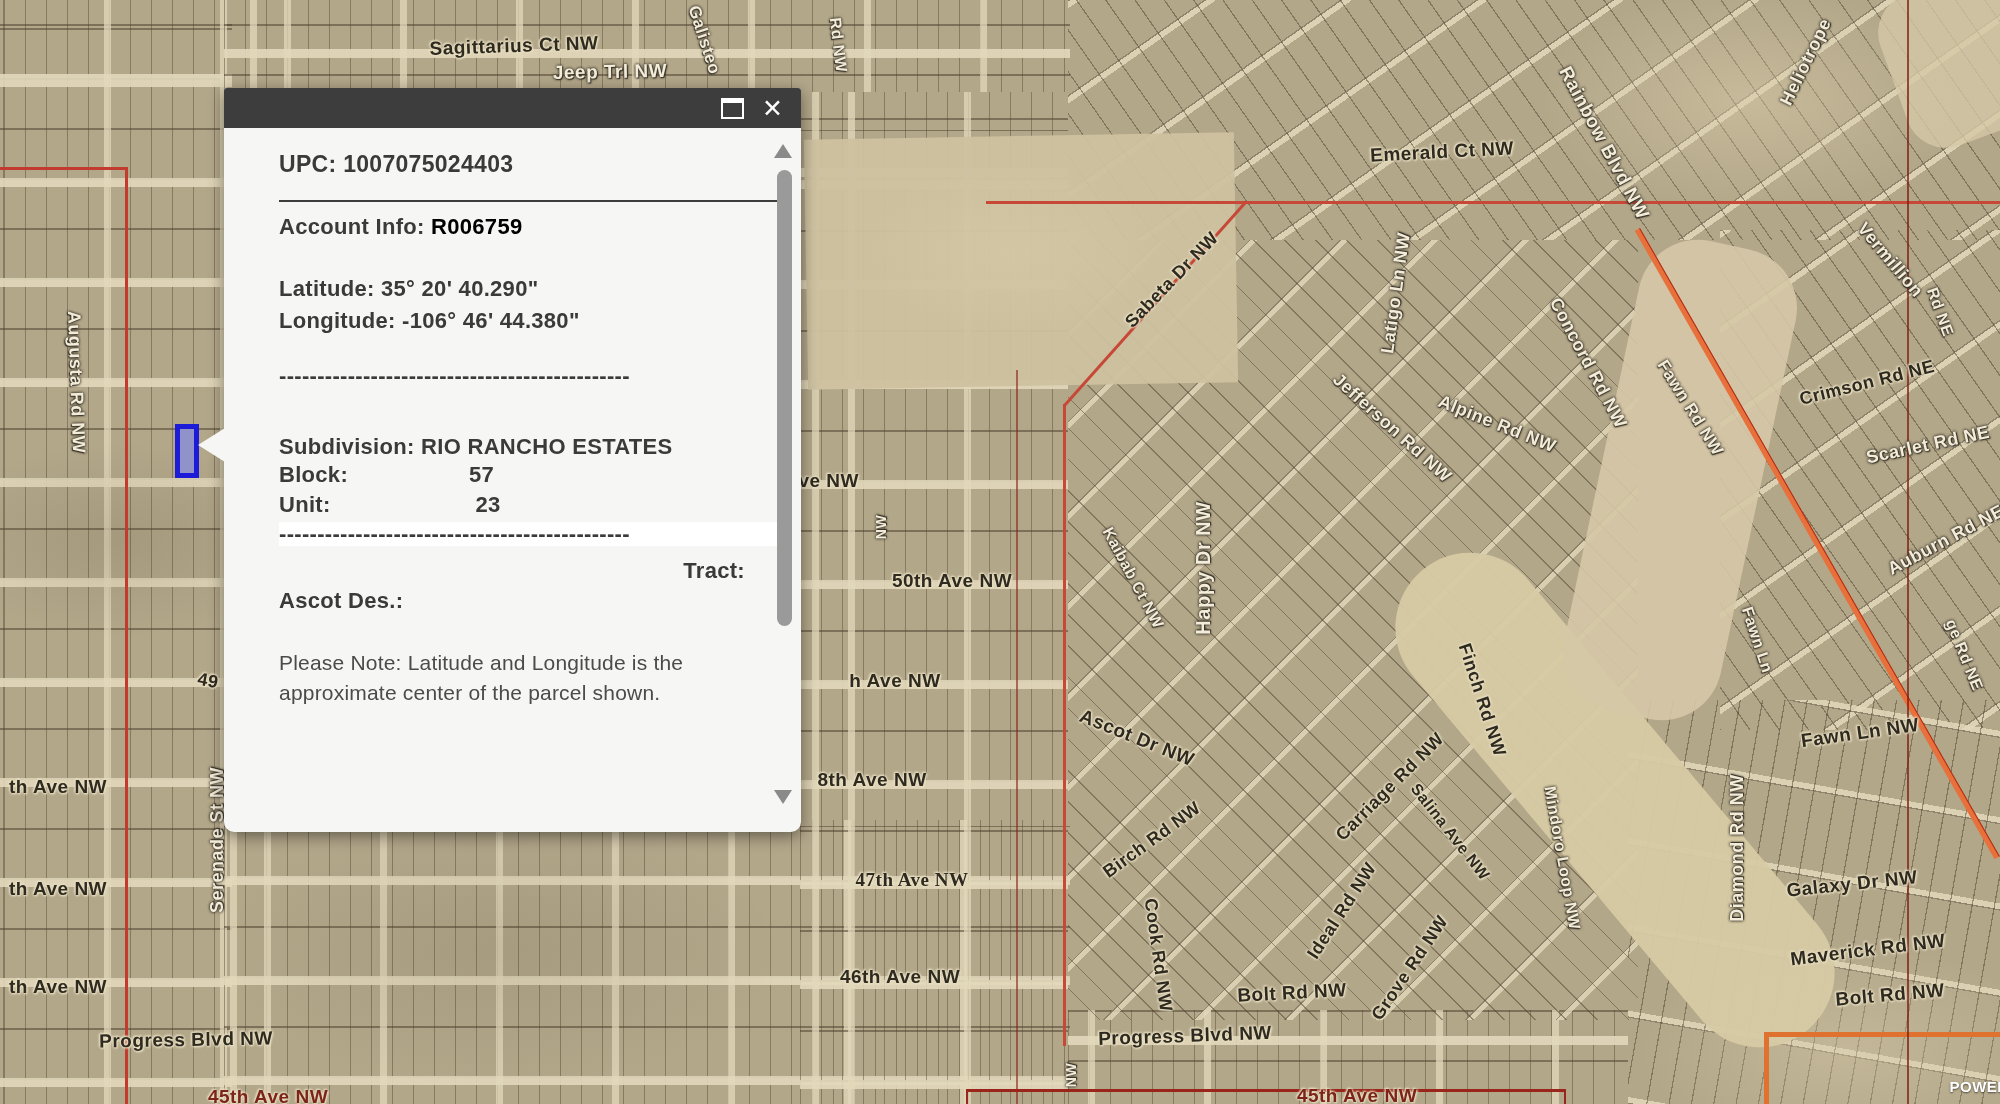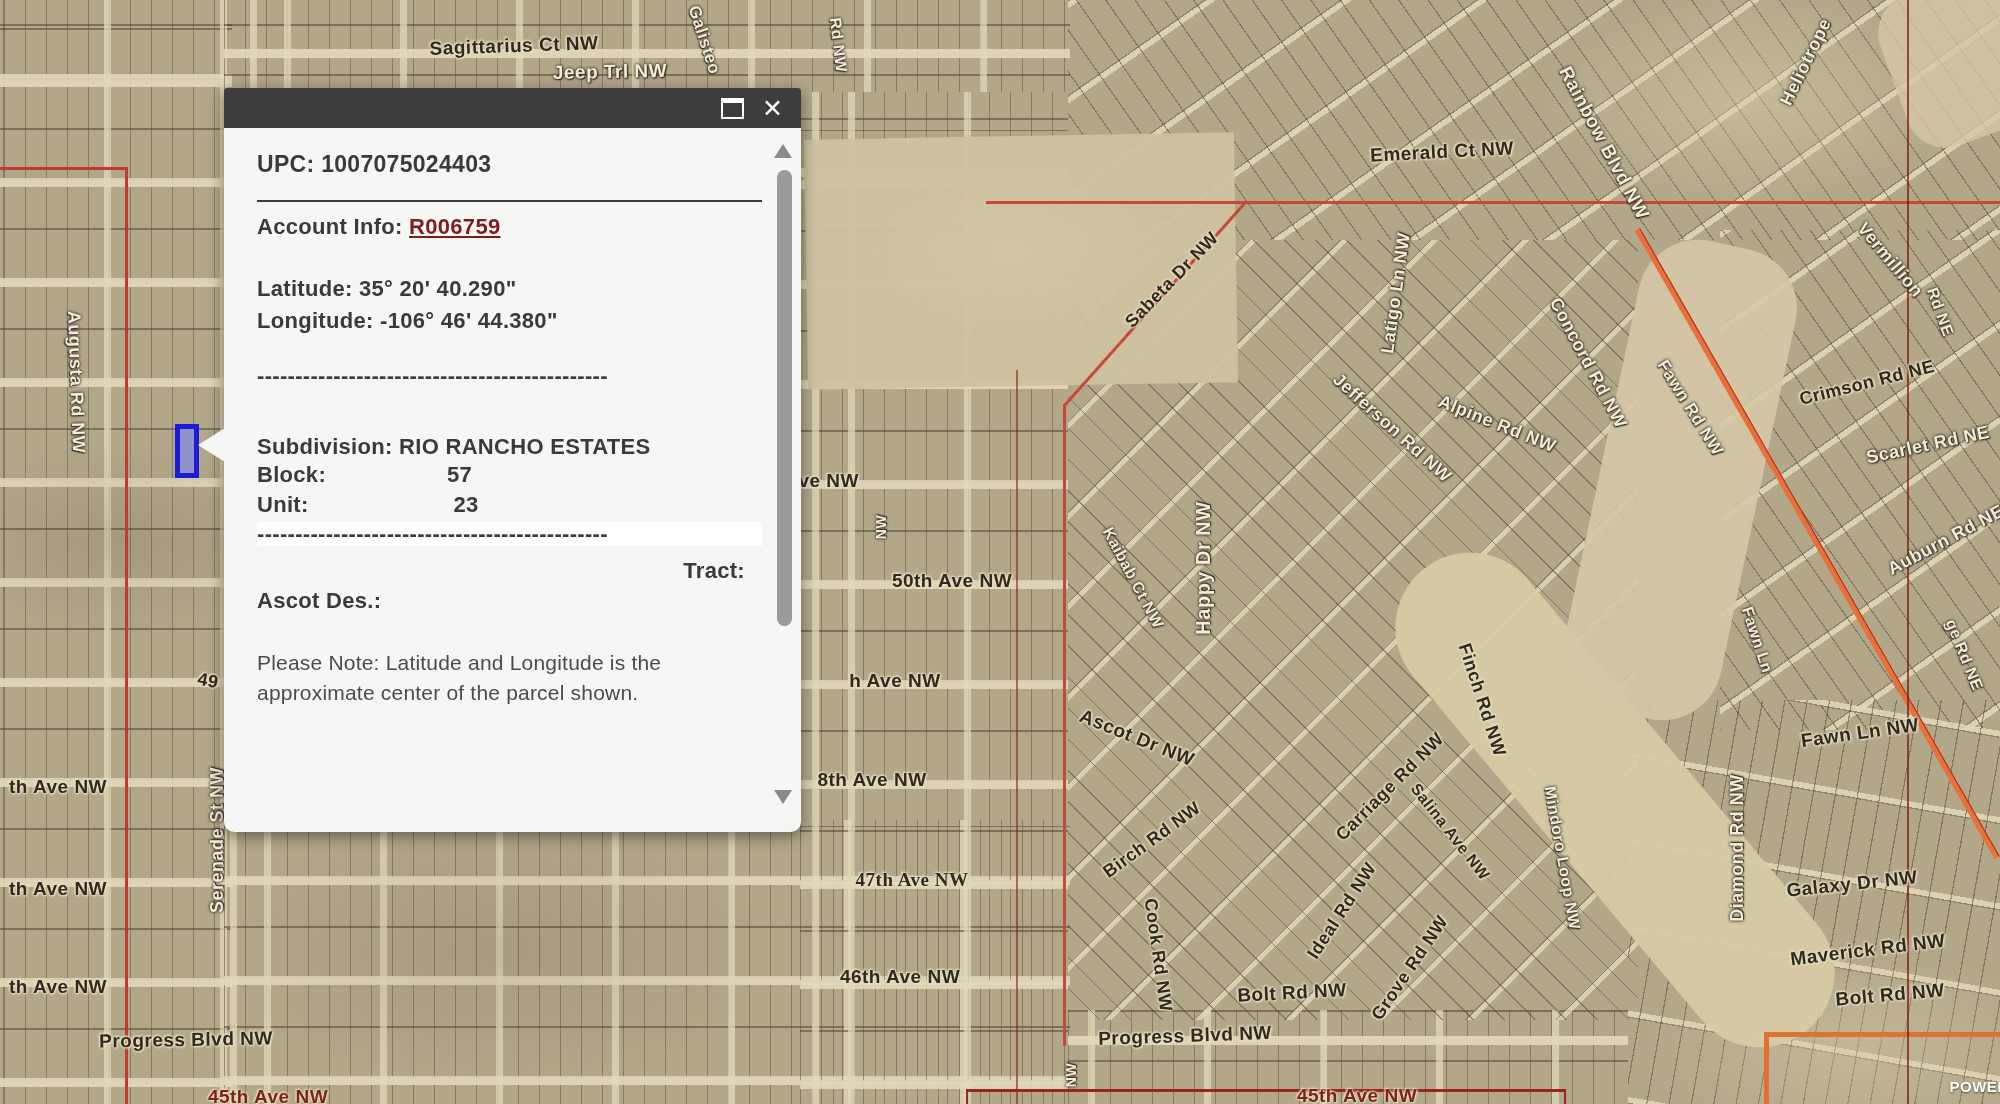--- a/index.html
+++ b/index.html
@@ -49,37 +49,37 @@
     border:5px solid #1c1cd8;background:#8f93c9;z-index:30;}
 
   
   #popup{position:absolute;left:224px;top:88px;width:577px;height:744px;z-index:50;
     background:#f6f6f4;border-radius:3px 3px 10px 10px;box-shadow:0 4px 16px rgba(0,0,0,.45);}
   #popup .tail{position:absolute;left:-26px;top:340px;width:0;height:0;
     border-top:17px solid rgba(0,0,0,0);border-bottom:17px solid rgba(0,0,0,0);border-right:27px solid #f6f6f4;}
   #titlebar{height:40px;background:#3d3d3d;border-radius:3px 3px 0 0;display:flex;justify-content:flex-end;align-items:center;gap:18px;padding-right:18px;cursor:move;}
   #max-btn{width:19px;height:14px;border:2px solid #fff;border-top-width:5px;cursor:pointer;}
   #close-btn{color:#fff;font-size:25px;font-weight:bold;line-height:1;cursor:pointer;font-family:"DejaVu Sans",sans-serif;}
-  #popup-body{padding:0 56px 0 33px;color:#3a3a3a;}
+  #popup-body{padding:0 56px 0 33px;color:#3a3a3a;margin-left:22px;}
   .prow{font-weight:bold;font-size:22px;letter-spacing:.3px;}
   .r-upc{margin-top:24px;line-height:24px;font-size:23px;}
   .r-hr{margin-top:24px;width:505px;border-top:2px solid #3c3c3c;}
   .r-acct{margin-top:12px;line-height:26px;}
   .r-lat{margin-top:36px;line-height:26px;}
   .r-lon{margin-top:6px;line-height:26px;}
   .r-dash1{margin-top:30px;line-height:24px;white-space:nowrap;overflow:hidden;width:505px;}
   .r-sub{margin-top:46px;line-height:26px;white-space:nowrap;}
   .r-lbu{line-height:30px;}
   .r-lot{margin-top:8px;}
   .lbl{display:inline-block;width:190px;}
   .r-dash2{margin-top:2px;line-height:24px;white-space:nowrap;overflow:hidden;width:505px;background:#fff;}
   .r-tract{margin-top:10px;line-height:30px;text-align:right;}
   .r-pdes{line-height:30px;}
   .r-note{margin-top:32px;width:408px;font-size:21px;font-weight:normal;color:#4b4b4b;line-height:30px;letter-spacing:.2px;}
-  a.acct-link{color:#7f1d1d;text-decoration:underline;cursor:pointer;}
+  a.acct-link{color:#000000;cursor:pointer;}
 
   
   .sb-arrow{position:absolute;right:9px;width:0;height:0;cursor:pointer;}
   #sb-up{top:56px;border-left:9px solid rgba(0,0,0,0);border-right:9px solid rgba(0,0,0,0);border-bottom:14px solid #8a8a8a;}
   #sb-down{top:702px;border-left:9px solid rgba(0,0,0,0);border-right:9px solid rgba(0,0,0,0);border-top:14px solid #8a8a8a;}
   #sb-thumb{position:absolute;right:9px;top:82px;width:15px;height:456px;background:#9a9a9a;border-radius:8px;cursor:pointer;}
 </style>
 </head>
 <body>
 

